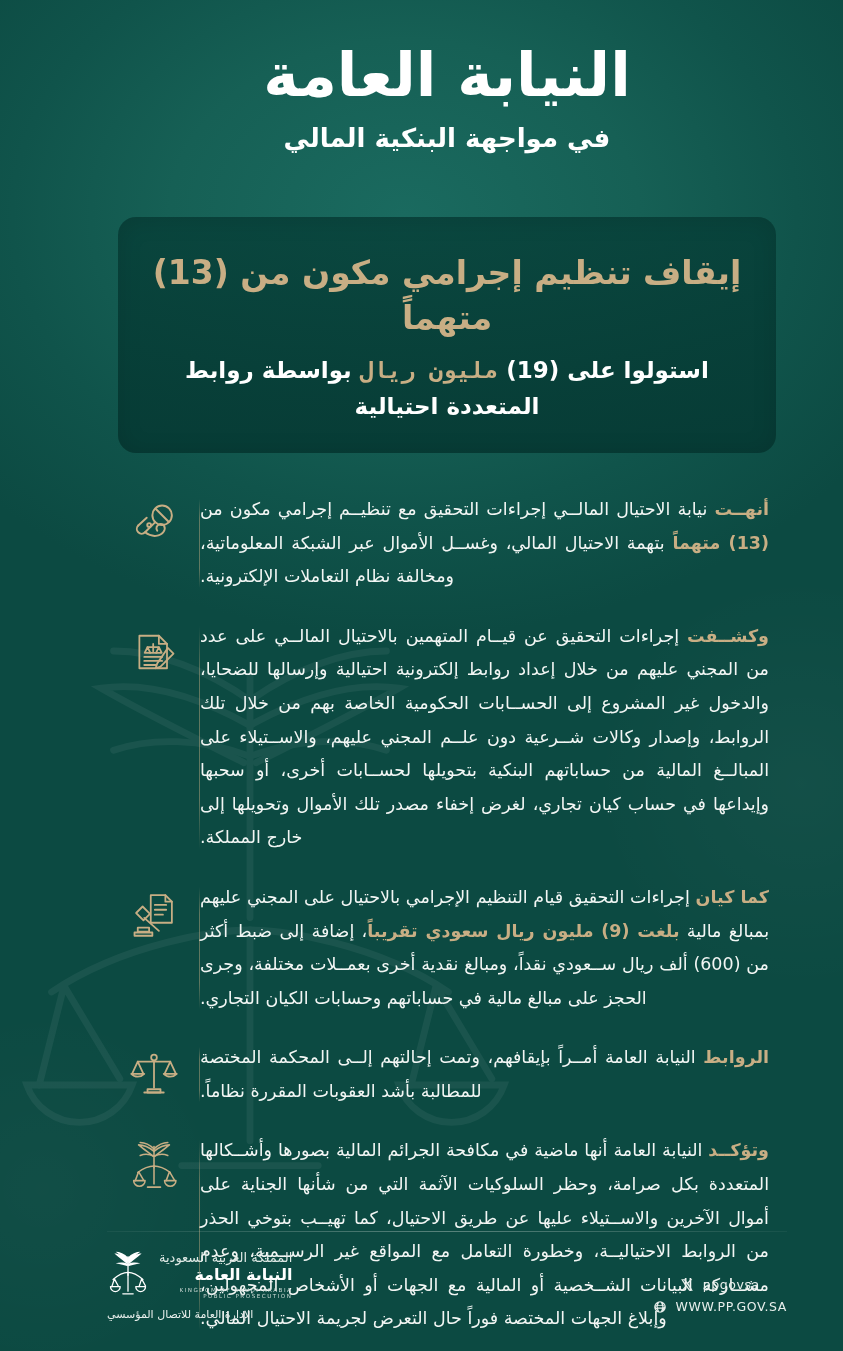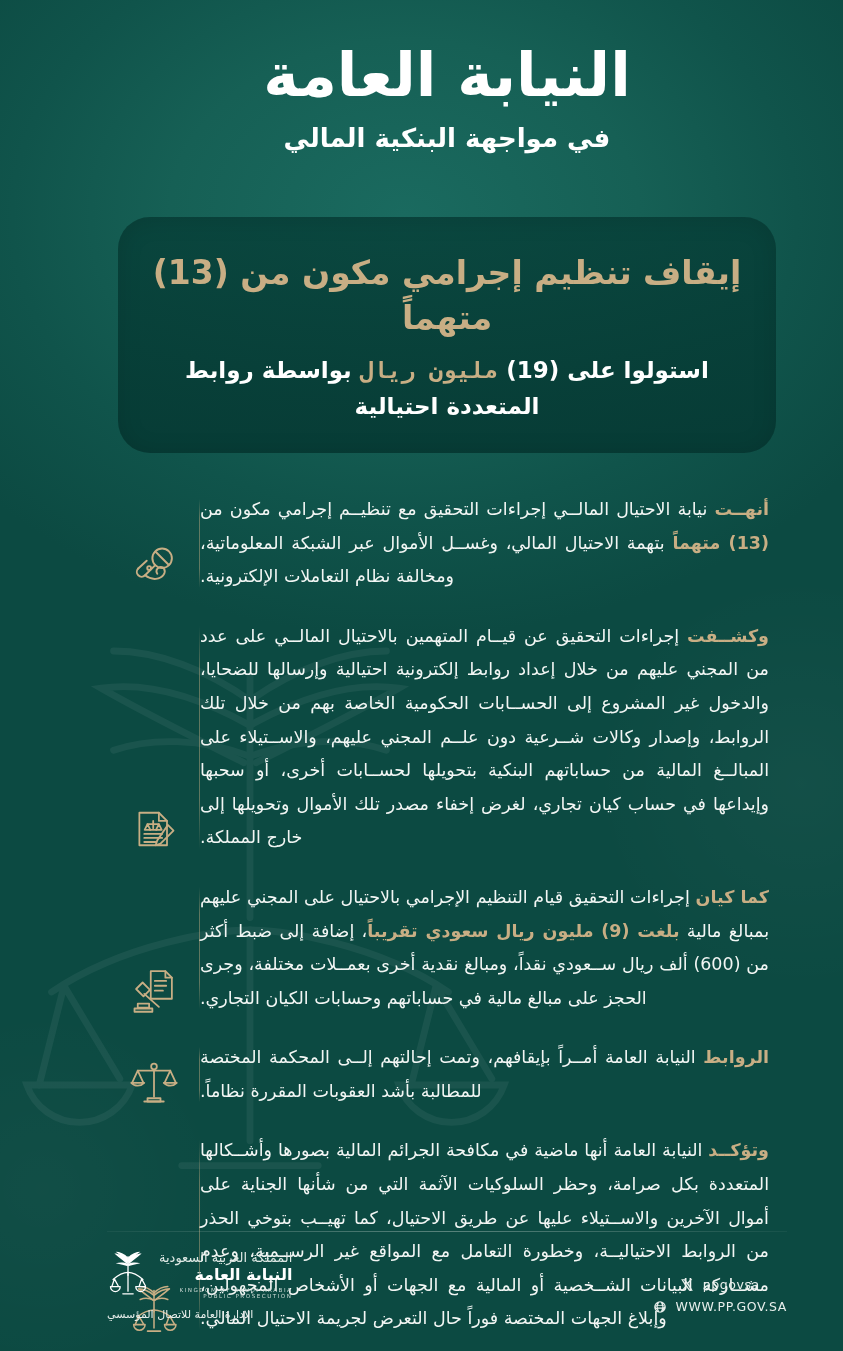--- a/index.html
+++ b/index.html
@@ -44,37 +44,37 @@
   }
   .brand-sub {
     margin-top:14px;
     font-size:26px; font-weight:600; color:#ffffff; letter-spacing:0.5px;
   }
 
   
   .headline-card {
     margin:64px 67px 0 67px;
     background:linear-gradient(180deg, rgba(6,62,55,0.78) 0%, rgba(6,58,52,0.92) 100%);
-    border-radius:32px;
+    border-radius:18px;
     padding:34px 30px 30px;
     text-align:center;
     box-shadow:0 2px 24px rgba(0,0,0,0.12) inset;
   }
   .headline-main {
     font-size:33px; font-weight:700; color:#c8ae84; line-height:1.35;
   }
   .headline-sub {
     margin-top:14px; font-size:23px; font-weight:600; color:#ffffff; line-height:1.45;
   }
   .gold { color:#c8ae84;font-family:Liberation Mono, monospace; }
 
   
   .sections { margin:40px 0 0; padding:0 52px 0 58px; }
   .section {
-    display:flex; flex-direction:row-reverse; align-items:flex-end;
+    display:flex; flex-direction:row-reverse; align-items:flex-start;
     gap:0; margin-bottom:26px;
   }
   .sec-icon {
     flex:0 0 90px; width:90px;
     display:flex; align-items:flex-start; justify-content:center;
     padding-top:6px;
   }
   .sec-icon svg { width:52px; height:52px; display:block; }
   .sec-divider {
     flex:0 0 1px; align-self:stretch;

